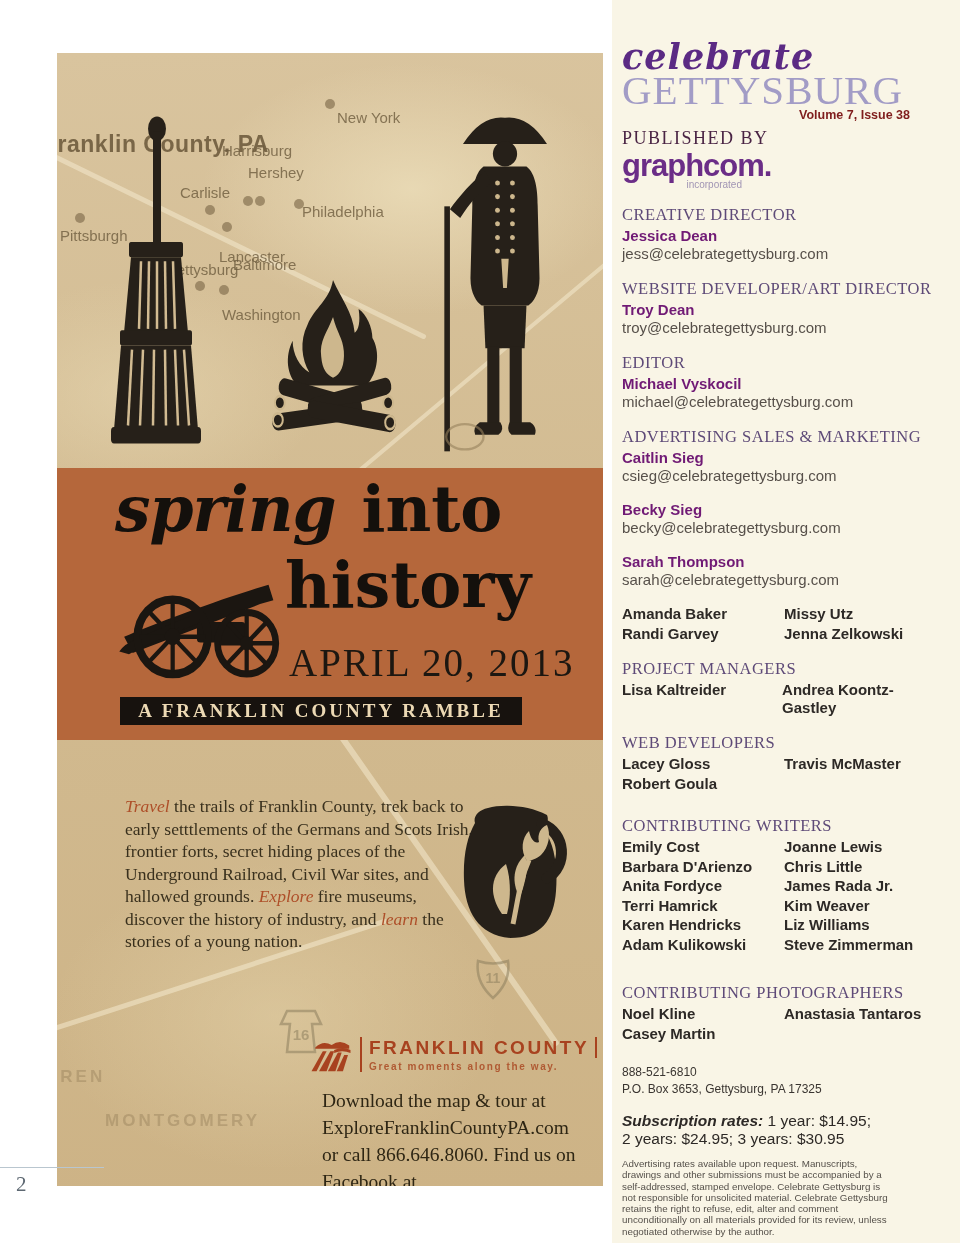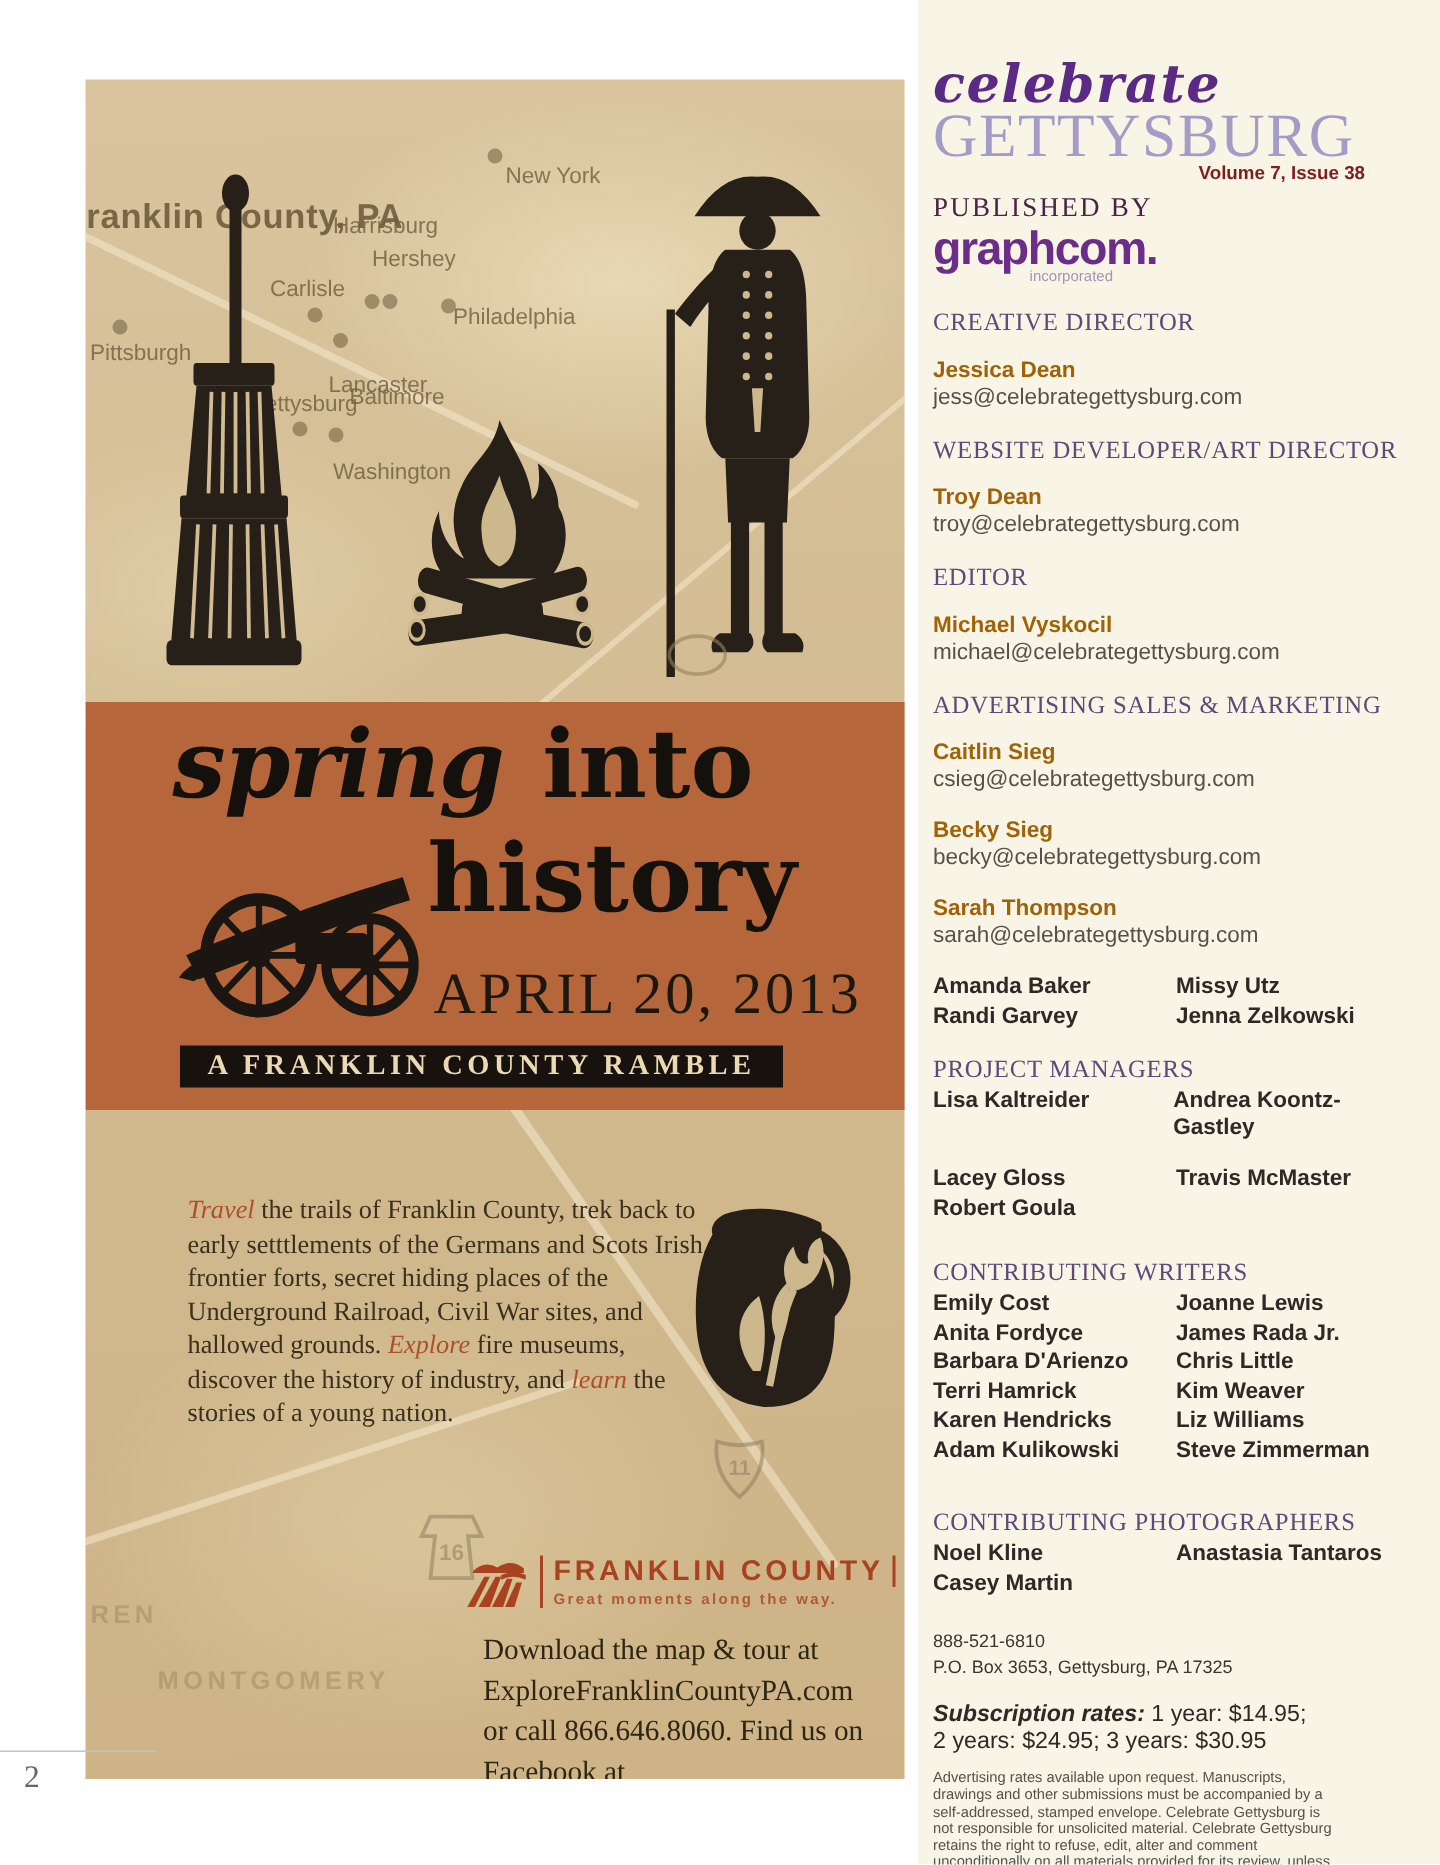--- a/index.html
+++ b/index.html
@@ -68,21 +68,21 @@
     letter-spacing:1px;margin-top:-4px;white-space:nowrap;}
   .logo-volume{width:288px;text-align:right;font-size:12.5px;color:#7f1d1d;font-weight:bold;margin-top:-2px;}
   .published-by{font-family:"Liberation Serif",serif;color:#4a2444;font-size:18px;letter-spacing:1.5px;
     margin-top:6px;}
   .graphcom{color:#6b2d87;font-size:31px;font-weight:bold;letter-spacing:-1px;line-height:30px;margin-top:2px;}
   .graphcom-sub{color:#a195b4;font-size:10px;width:120px;text-align:right;margin-top:-2px;}
 
   .sec{margin-top:17px;}
   .sec-title{font-family:"Liberation Serif",serif;color:#5e4a78;font-size:16.5px;letter-spacing:.5px;
     white-space:nowrap;}
-  .person-name{color:#a16207;font-size:15px;font-weight:bold;line-height:17.5px;margin-top:13px;}
+  .person-name{color:#701a75;font-size:15px;font-weight:bold;line-height:17.5px;margin-top:2px;}
   .person-email{color:#57504a;font-size:15px;line-height:17.5px;}
   .row2{display:flex;margin-top:2px;}
   .row2 .cl{width:162px;color:#2d2926;font-size:15px;font-weight:bold;line-height:17.5px;}
   .row2 .cr{color:#2d2926;font-size:15px;font-weight:bold;line-height:17.5px;}
 
   .contact{margin-top:22px;font-size:12px;line-height:17px;color:#3a3531;}
   .contact .site{font-style:italic;}
   .subscription{margin-top:14px;font-size:15.5px;line-height:18px;color:#2d2926;}
   .subscription .lbl{font-weight:bold;font-style:italic;}
   .fine-print{margin-top:10px;width:268px;color:#55504a;font-size:9.8px;line-height:11.3px;}
@@ -343,43 +343,44 @@
 
   <div class="sec">
     <div class="sec-title">PROJECT MANAGERS</div>
     <div class="row2">
       <div class="cl">Lisa Kaltreider</div>
       <div class="cr">Andrea Koontz-Gastley</div>
     </div>
   </div>
 
   <div class="sec">
+    <div class="sec-title">WEB DEVELOPERS</div>
     <div class="row2">
       <div class="cl">Lacey Gloss</div>
       <div class="cr">Travis McMaster</div>
     </div>
     <div class="row2">
       <div class="cl">Robert Goula</div>
       <div class="cr"></div>
     </div>
   </div>
 
   <div class="sec" style="margin-top:24px;">
     <div class="sec-title">CONTRIBUTING WRITERS</div>
     <div class="row2">
       <div class="cl">Emily Cost</div>
       <div class="cr">Joanne Lewis</div>
     </div>
     <div class="row2">
+      <div class="cl">Barbara D'Arienzo</div>
+      <div class="cr">Chris Little</div>
+    </div>
+    <div class="row2">
       <div class="cl">Anita Fordyce</div>
       <div class="cr">James Rada Jr.</div>
-    </div>
-    <div class="row2">
-      <div class="cl">Barbara D'Arienzo</div>
-      <div class="cr">Chris Little</div>
     </div>
     <div class="row2">
       <div class="cl">Terri Hamrick</div>
       <div class="cr">Kim Weaver</div>
     </div>
     <div class="row2">
       <div class="cl">Karen Hendricks</div>
       <div class="cr">Liz Williams</div>
     </div>
     <div class="row2">

